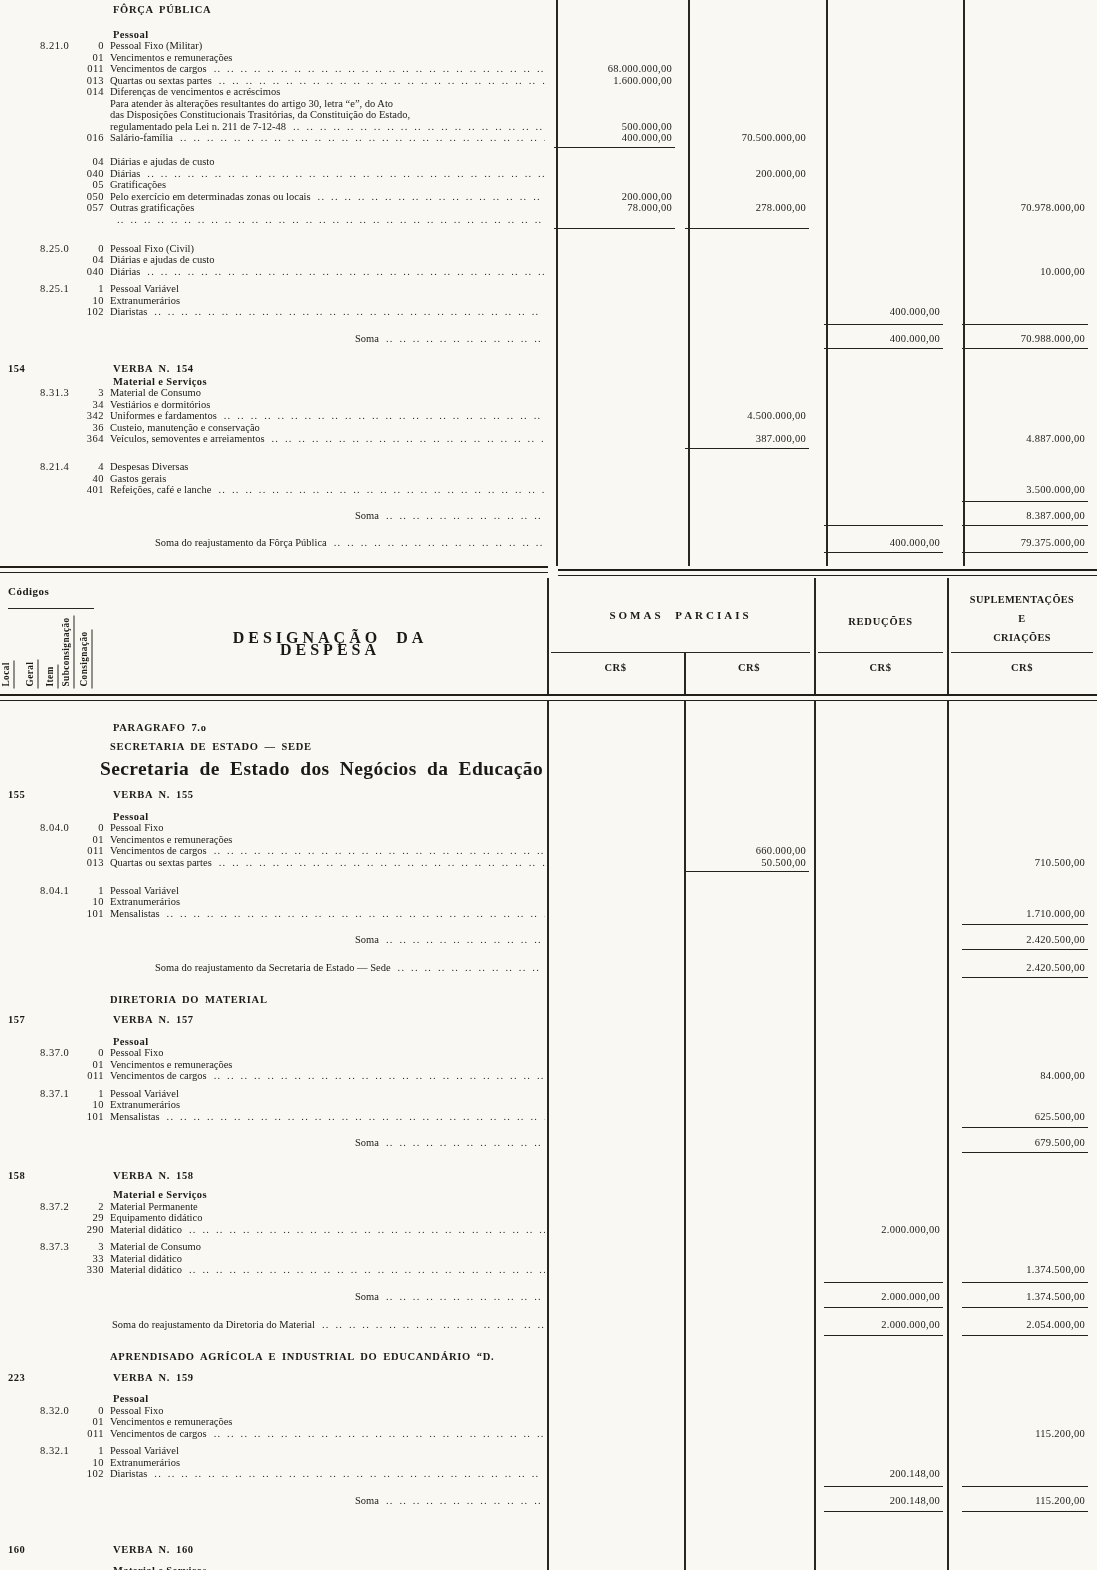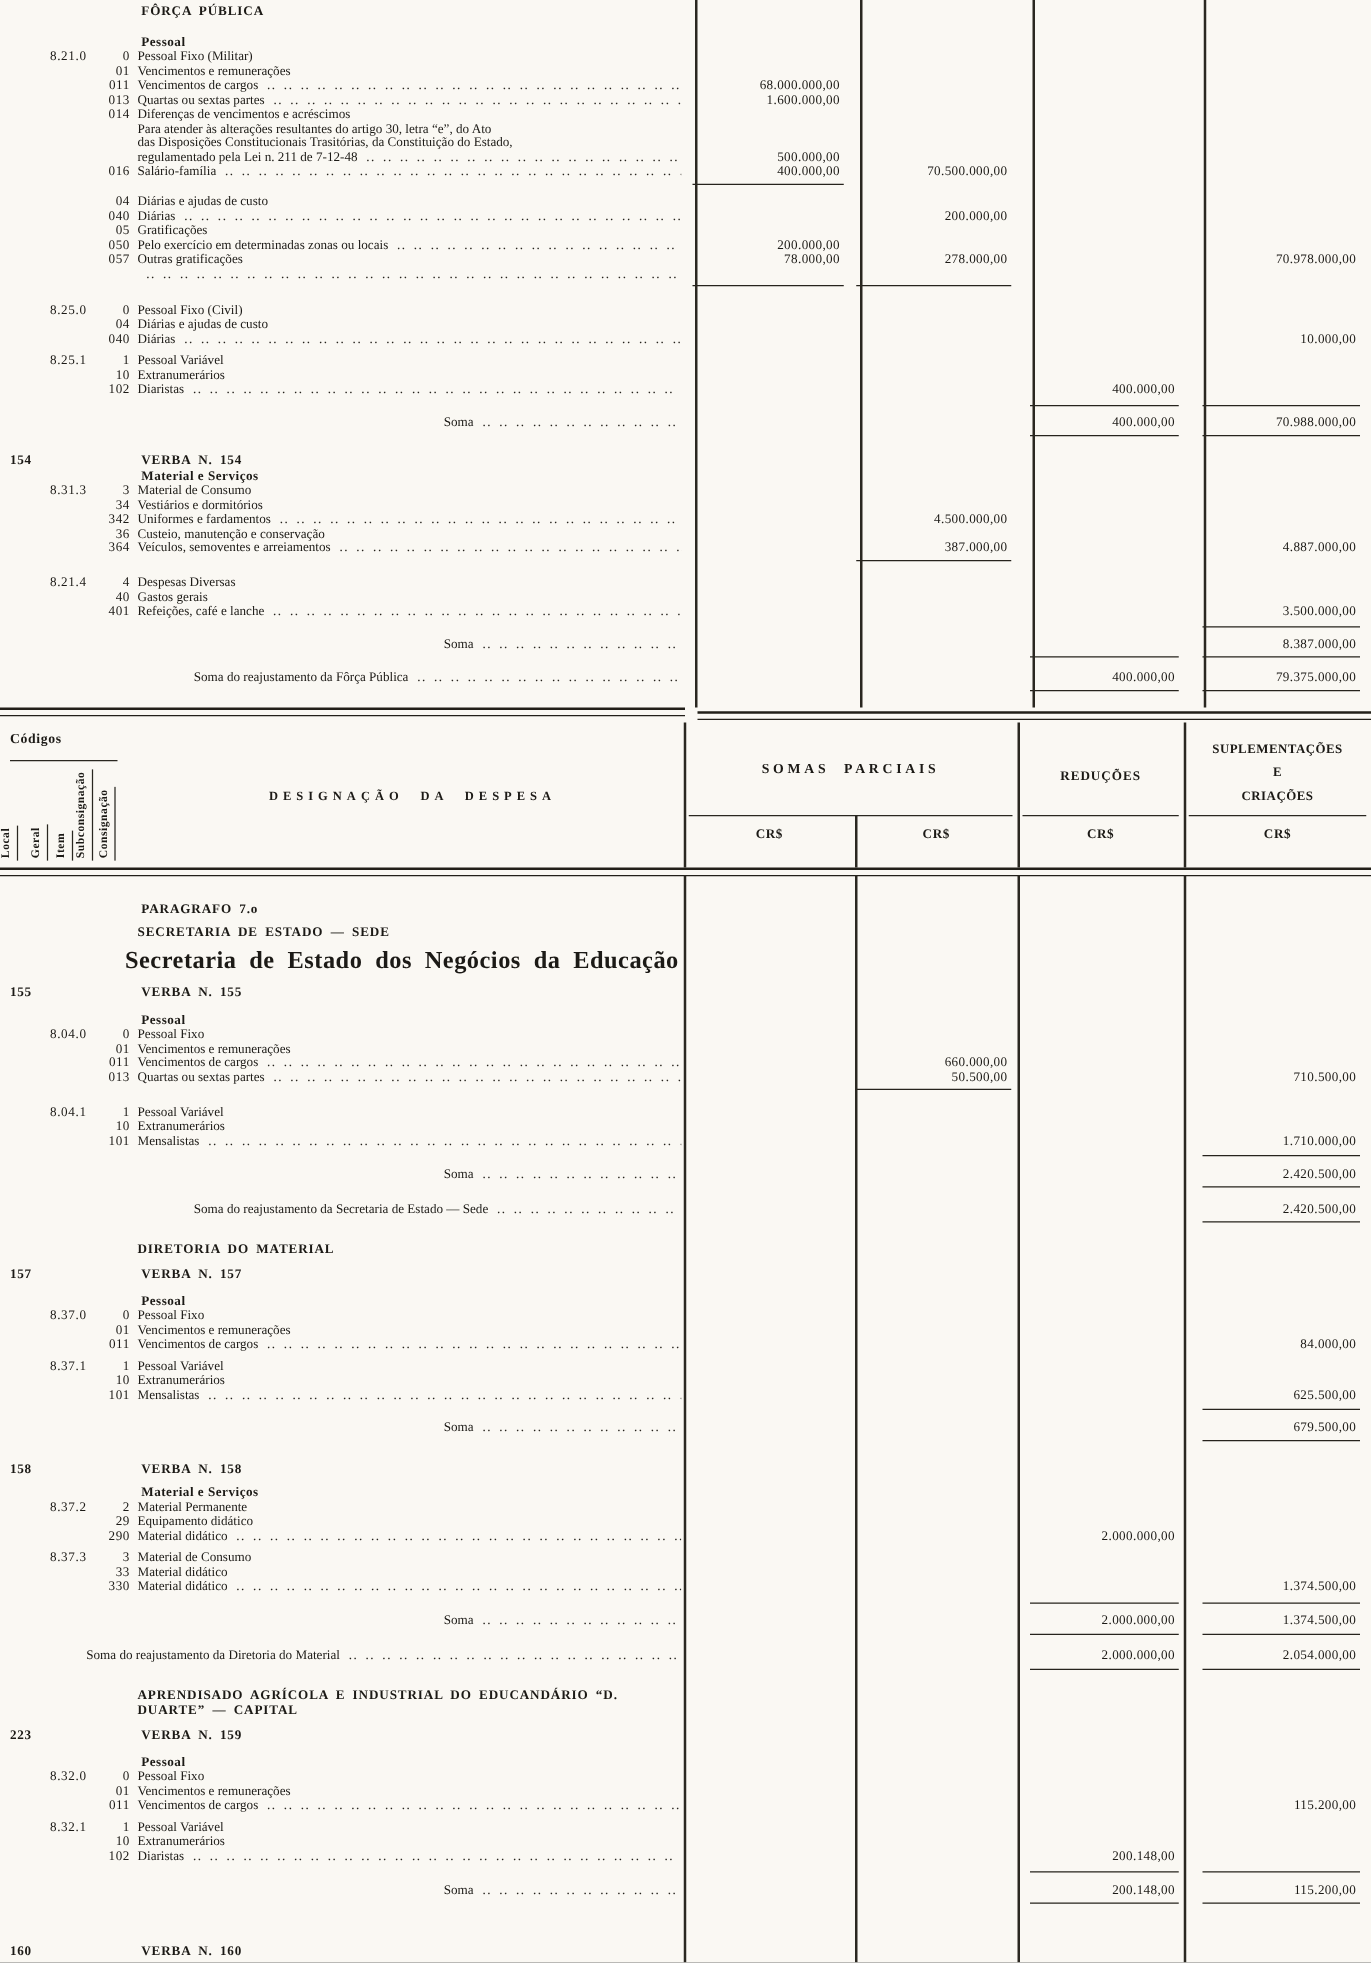--- a/index.html
+++ b/index.html
@@ -28,21 +28,21 @@
   .rl{position:absolute;top:2px;height:0;border-top:1.4px solid #26231d;}
   
   .hseg{position:absolute;height:4px;border-top:2.2px solid #221f19;border-bottom:1.2px solid #221f19;}
   #thead{position:absolute;left:0;top:578px;width:1097px;height:116px;}
   #thead .hvr{position:absolute;top:0;bottom:0;width:2px;background:#2a2720;}
   .codigos{position:absolute;left:8px;top:8px;font-weight:700;font-size:11px;letter-spacing:.5px;}
   .cod-ul{position:absolute;left:8px;top:30px;width:86px;border-top:1.6px solid #2a2720;}
   .rot{position:absolute;bottom:6px;transform:rotate(-90deg);transform-origin:left bottom;
        font-size:9.3px;letter-spacing:.4px;border-bottom:1px solid #2a2720;padding:0 2px 1px 2px;white-space:nowrap;font-weight:600;}
   .desig{position:absolute;left:180px;top:54px;width:300px;text-align:center;
-         font-size:10px;font-weight:600;letter-spacing:4px;word-spacing:7px;}
+         font-size:16px;font-weight:600;letter-spacing:4px;word-spacing:7px;}
   .h-somas{position:absolute;left:547px;top:32px;width:267px;text-align:center;font-size:11px;font-weight:700;letter-spacing:3px;word-spacing:6px;}
   .h-red{position:absolute;left:814px;top:38px;width:133px;text-align:center;font-size:10.5px;font-weight:700;letter-spacing:.8px;}
   .h-sup{position:absolute;left:947px;top:12px;width:150px;text-align:center;font-size:10.3px;font-weight:700;letter-spacing:.4px;line-height:19px;}
   .cr-rule{position:absolute;top:74px;border-top:1.4px solid #2a2720;height:0;}
   .cr{position:absolute;top:84px;text-align:center;font-size:10.5px;font-weight:700;letter-spacing:.5px;}
 </style>
 </head>
 <body>
 
 <div id="page">
@@ -601,39 +601,34 @@
           <span class="ldr">.. .. .. .. .. .. .. .. .. .. .. .. .. .. .. .. .. .. .. .. .. .. .. .. .. .. .. .. .. .. .. .. .. .. .. .. .. .. .. .. .. .. .. .. .. .. .. .. .. .. .. .. .. .. .. .. .. .. .. .. .. .. .. .. .. .. .. .. .. .. .. .. .. .. .. .. .. .. .. .. </span>
         </div>
         <span class="val" style="left: 827px; width: 113px;">2.000.000,00</span>
         <span class="val" style="left: 965px; width: 120px;">1.374.500,00</span>
       </div>
       <div class="row rr" style="margin-top: 2px;">
         <span class="rl" style="left: 824px; width: 119px;"></span>
         <span class="rl" style="left: 962px; width: 126px;"></span>
       </div>
       <div class="row" style="margin-top: 3px;">
-        <div class="txt" style="margin-left: 69px;">
+        <div class="txt" style="margin-left: 112px;">
           <span class="lab">Soma do reajustamento da Diretoria do Material</span>
           <span class="ldr">.. .. .. .. .. .. .. .. .. .. .. .. .. .. .. .. .. .. .. .. .. .. .. .. .. .. .. .. .. .. .. .. .. .. .. .. .. .. .. .. .. .. .. .. .. .. .. .. .. .. .. .. .. .. .. .. .. .. .. .. .. .. .. .. .. .. .. .. .. .. .. .. .. .. .. .. .. .. .. .. </span>
         </div>
         <span class="val" style="left: 827px; width: 113px;">2.000.000,00</span>
         <span class="val" style="left: 965px; width: 120px;">2.054.000,00</span>
       </div>
       <div class="row rr" style="margin-top: 2px;">
         <span class="rl" style="left: 824px; width: 119px;"></span>
         <span class="rl" style="left: 962px; width: 126px;"></span>
       </div>
       <div class="row st-h" style="margin-top: 7px;">
         <div class="txt" style="margin-left: 110px;">
           <span class="lab">APRENDISADO AGRÍCOLA E INDUSTRIAL DO EDUCANDÁRIO “D.</span>
-        </div>
-      </div>
-      <div class="row st-h">
-        <div class="txt" style="margin-left: 110px;">
-          <span class="lab">DUARTE” — CAPITAL</span>
         </div>
       </div>
       <div class="row st-h" style="margin-top: 9px;">
         <span class="loc">223</span>
         <div class="txt" style="margin-left: 113px;">
           <span class="lab">VERBA N. 159</span>
         </div>
       </div>
       <div class="row st-b" style="margin-top: 10px;">
         <div class="txt" style="margin-left: 113px;">

